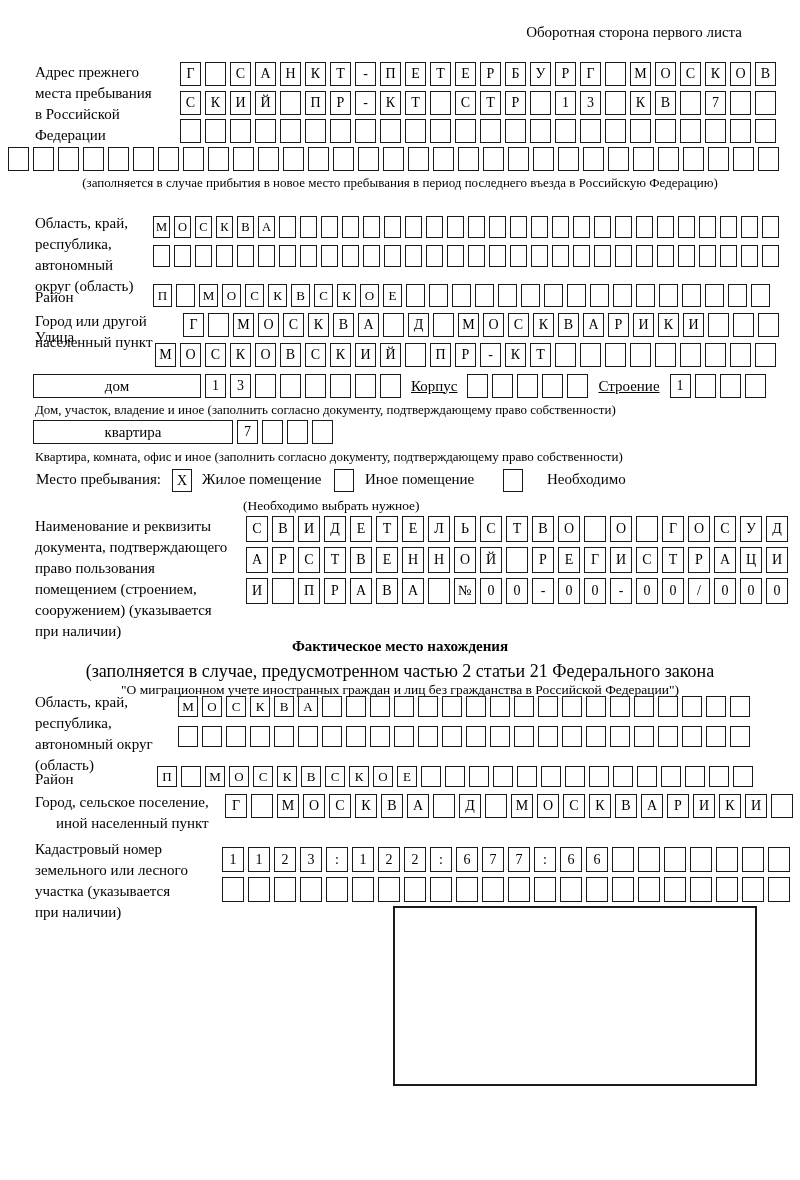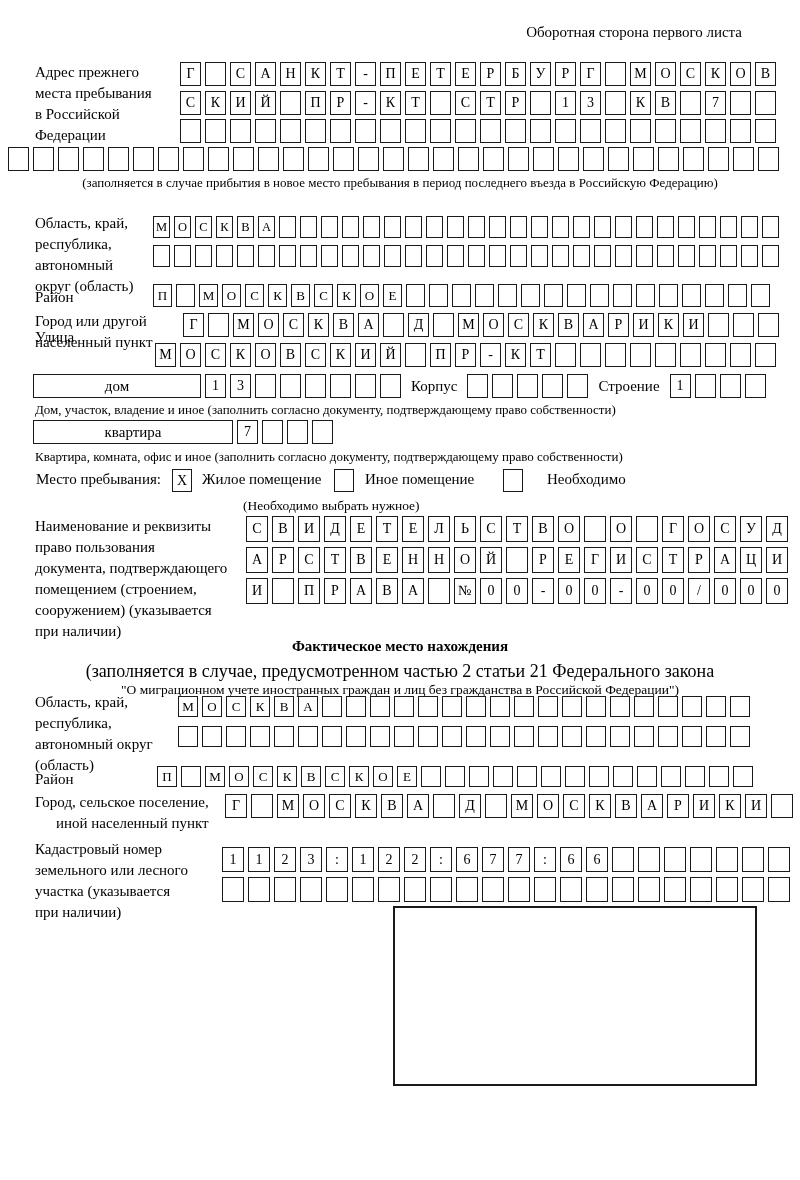--- a/index.html
+++ b/index.html
@@ -24,21 +24,21 @@
   .c19 .cbox{width:19px;height:23px;font-size:13px;}
   .c22-26 .cbox{width:22px;height:26px;}
   .c20-21 .cbox{width:20px;height:21px;font-size:13px;}
   .c22-24 .cbox{width:22px;height:24px;}
   .c22-25 .cbox{width:22px;height:25px;}
   .wbox{
     box-sizing:border-box;border:1.7px solid #1a1a1a;height:24px;
     display:flex;align-items:center;justify-content:center;
     font-size:15px;flex:0 0 auto;
   }
-  .inl-lbl{font-size:15px;white-space:nowrap;margin:0 6px;}
+  .inl-lbl{font-size:15px;white-space:nowrap;margin:0 6px;text-decoration:underline;}
   .chk{
     box-sizing:border-box;border:1.7px solid #1a1a1a;width:20px;height:23px;
     position:absolute;display:flex;align-items:center;justify-content:center;font-size:14px;
   }
   .opt{position:absolute;font-size:15px;white-space:nowrap;}
   .stamp{
     position:absolute;border:2px solid #1a1a1a;background:#fff;
   }
   .stamp-cap{position:absolute;font-size:14px;line-height:21px;text-align:center;}
 </style>
@@ -376,22 +376,22 @@
   <div class="chk" style="left:172px;top:469px;">X</div>
   <div class="opt" style="left:202px;top:471px;">Жилое помещение</div>
   <div class="chk" style="left:334px;top:469px;"></div>
   <div class="opt" style="left:365px;top:471px;">Иное помещение</div>
   <div class="chk" style="left:503px;top:469px;"></div>
   <div class="opt" style="left:547px;top:471px;">Необходимо</div>
   <div class="cap" style="left:243px;top:498px;font-size:13.5px;">(Необходимо выбрать нужное)</div>
 
   <div class="lbl" style="left:35px;top:516px;line-height:21px;">
       <div>Наименование и реквизиты</div>
+      <div>документа, подтверждающего</div>
       <div>право пользования</div>
-      <div>документа, подтверждающего</div>
       <div>помещением (строением,</div>
       <div>сооружением) (указывается</div>
       <div>при наличии)</div>
     </div>
   <div class="brow c22-26" style="left:246px;top:516px;">
       <div class="cbox">С</div>
       <div class="cbox">В</div>
       <div class="cbox">И</div>
       <div class="cbox">Д</div>
       <div class="cbox">Е</div>

